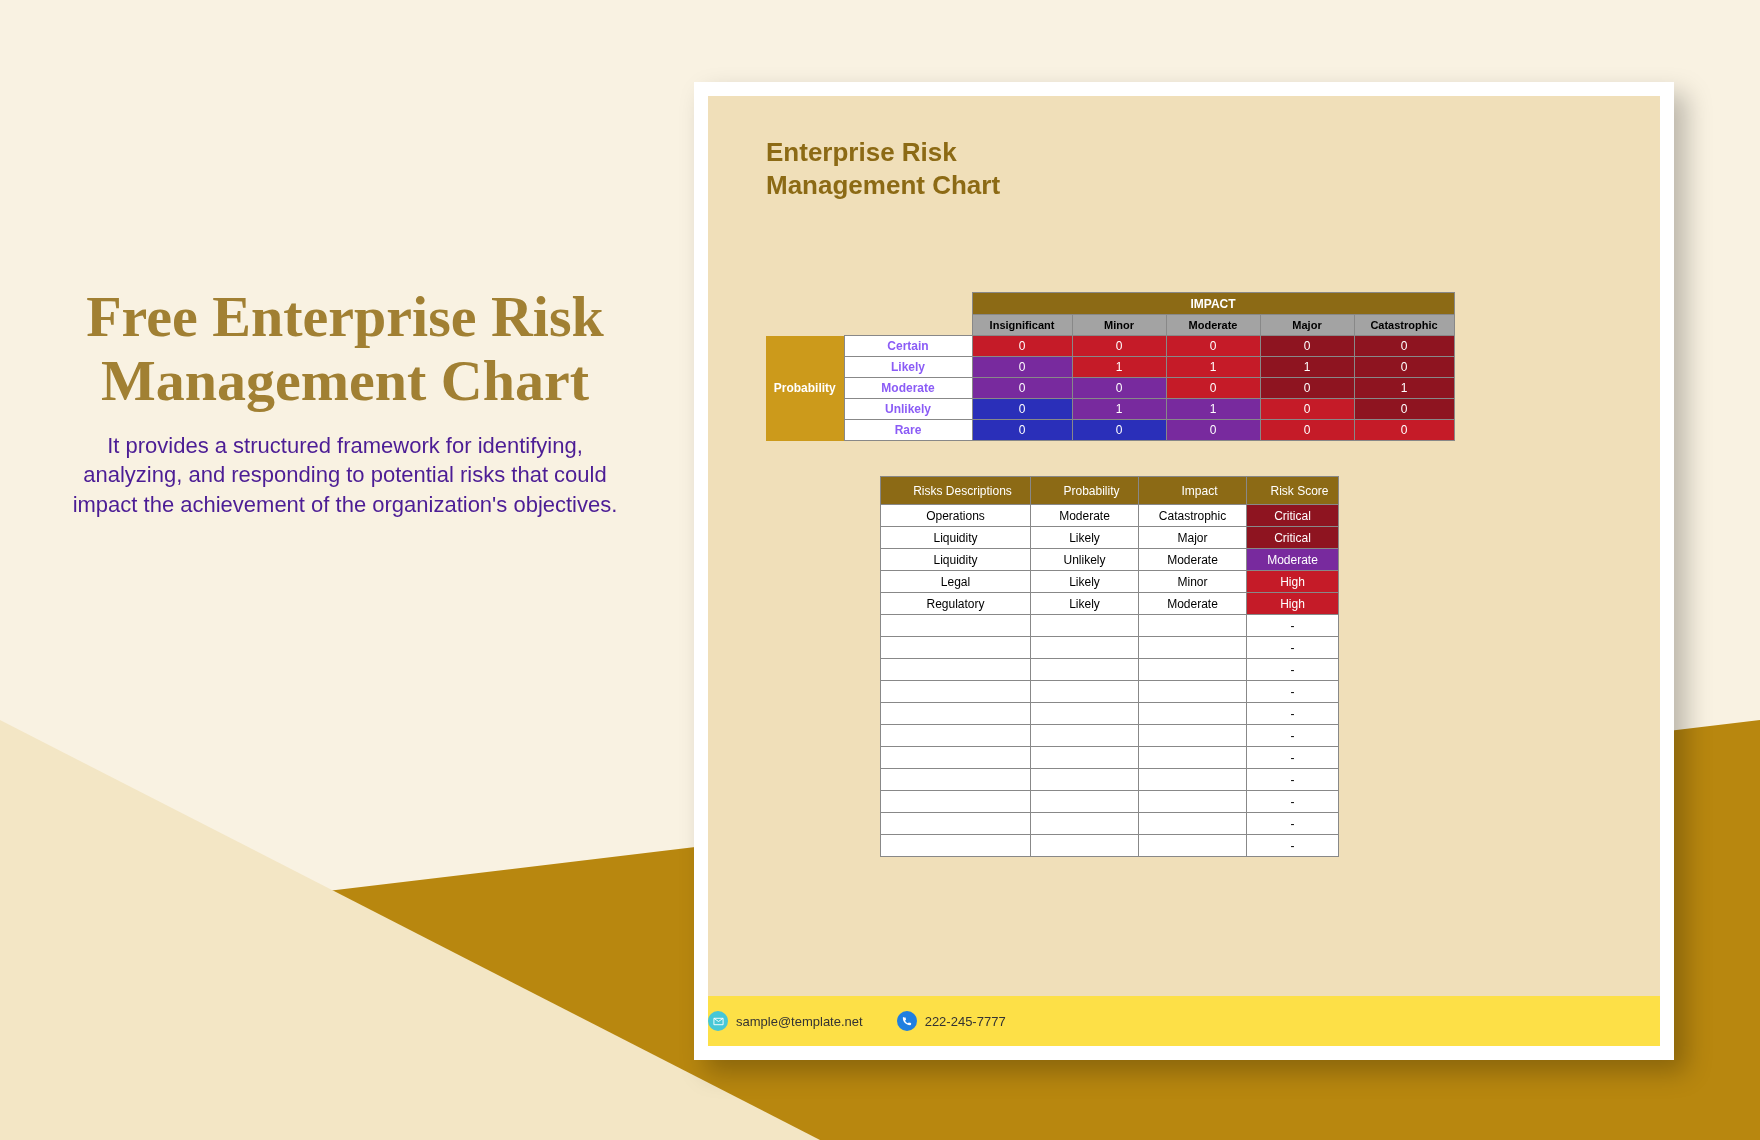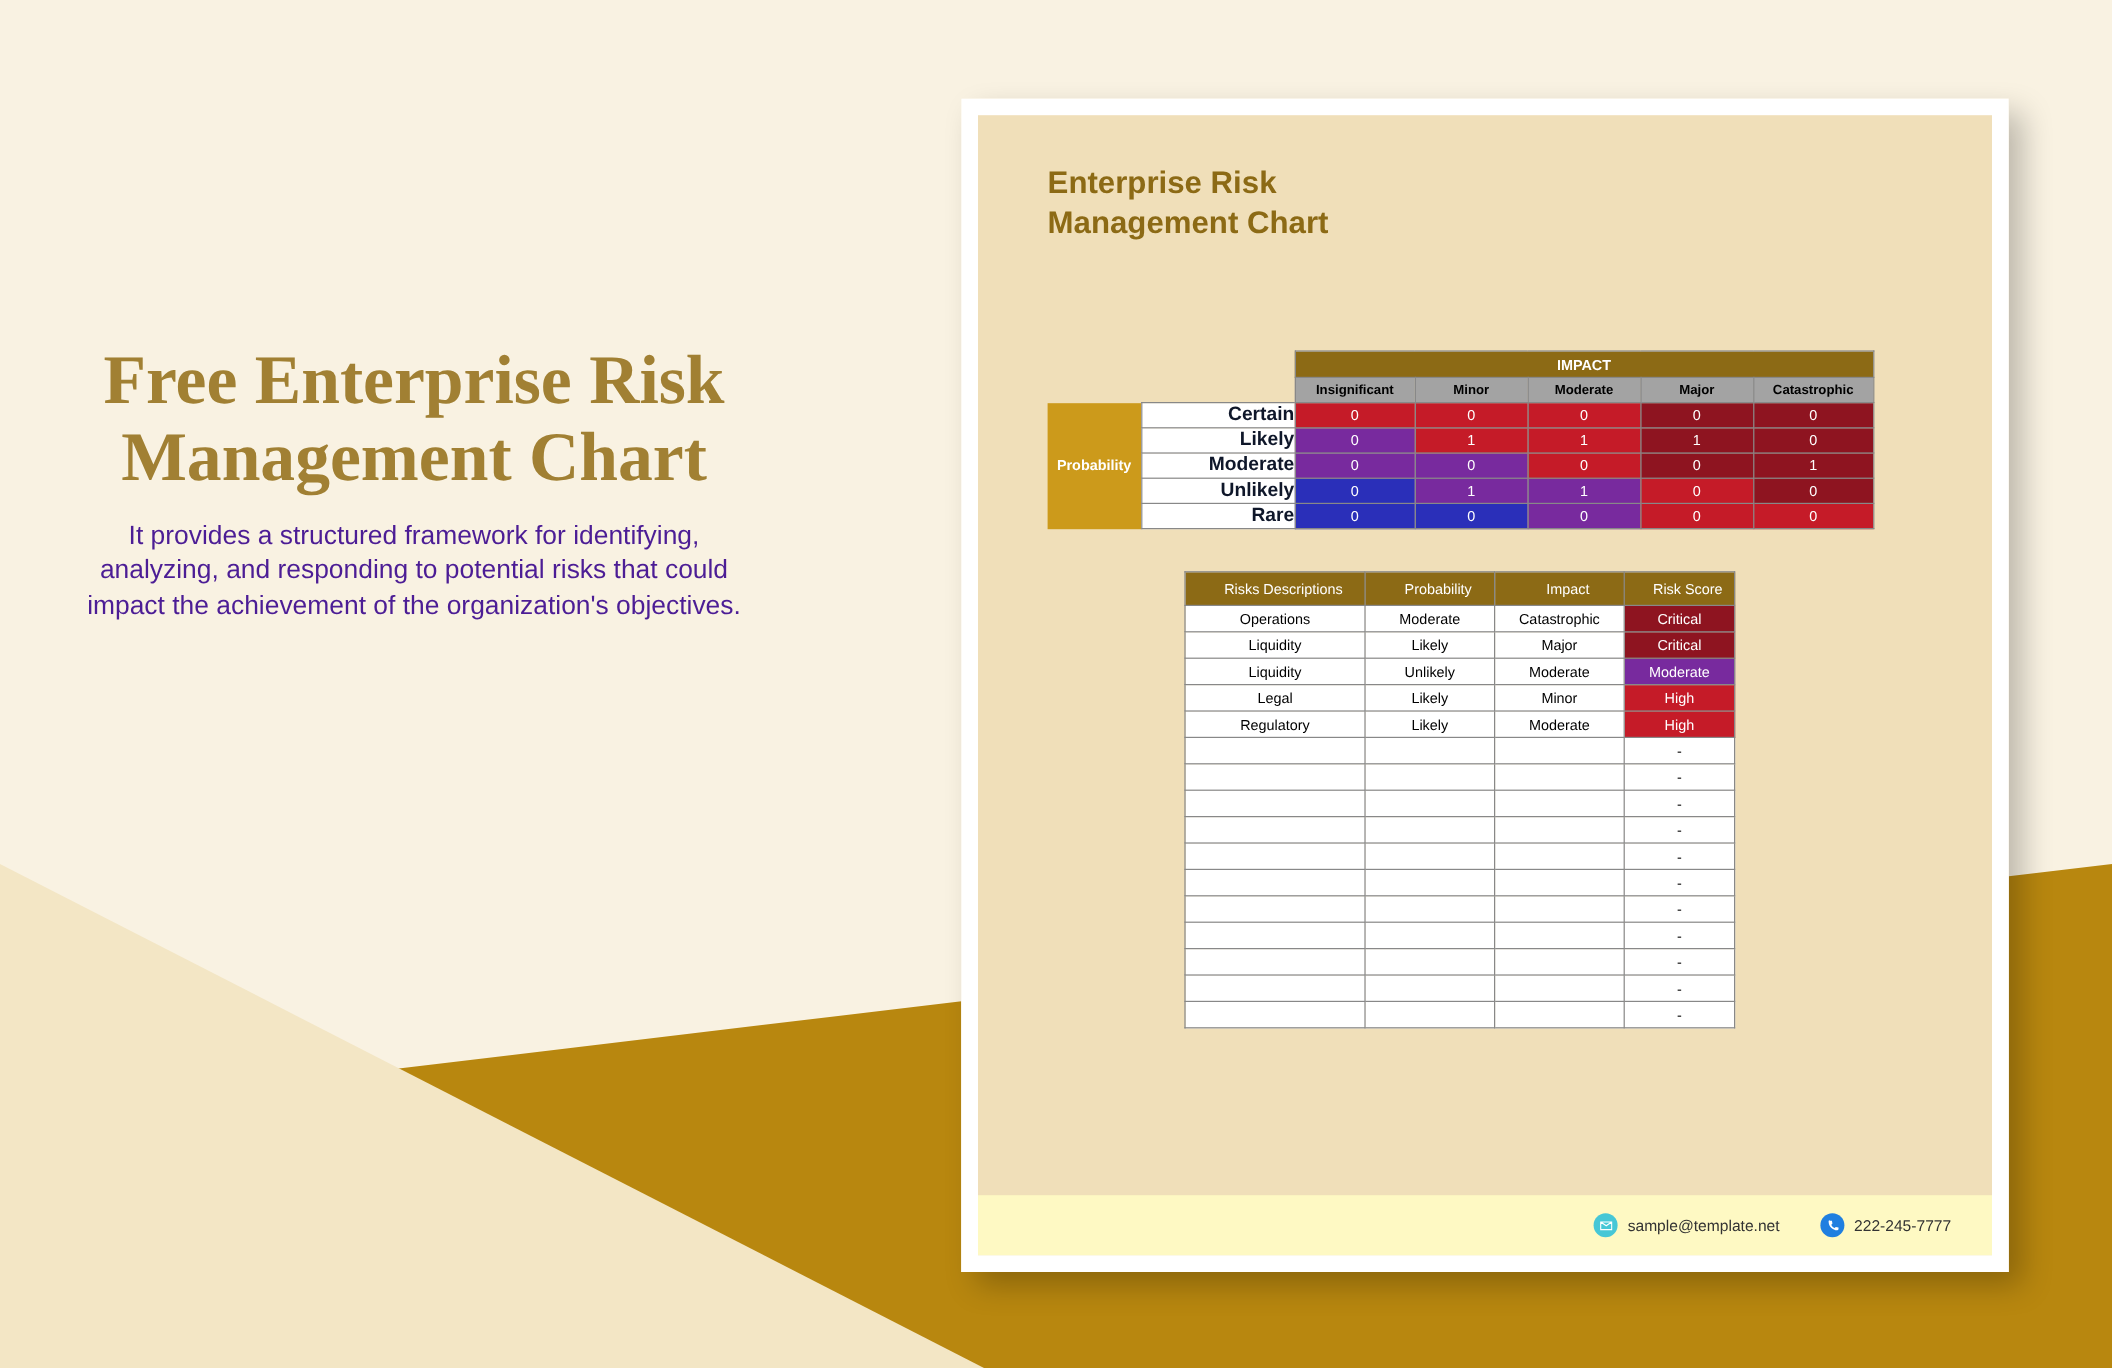--- a/index.html
+++ b/index.html
@@ -50,21 +50,21 @@
     line-height: 1.35;
     font-family: Arial, sans-serif;
     font-weight: 400;
     padding: 0 10px;
     text-align: center;
   }
   .preview-card {
     position: absolute;
     right: 86px;
     top: 82px;
-    width: 873px;
+    width: 980px;
     height: 978px;
     background: #f0dfb9;
     border: 14px solid #ffffff;
     box-shadow: 12px 12px 24px rgba(0,0,0,0.25);
   }
   .doc-title {
     position: absolute;
     left: 58px;
     top: 40px;
     font-family: Arial, sans-serif;
@@ -105,25 +105,24 @@
   .matrix .prob-label {
     background: #cc9a1b;
     color: #fff;
     font-weight: 700;
     width: 78px;
     font-size: 12px;
     border: none;
   }
   .matrix .prob-name {
     background: #fff;
-    color: #0f172a;
+    color: #8b5cf6;
     font-weight: 700;
     width: 128px;
-    font-size: 16px;
-    text-align: right;
+    font-size: 12px;
   }
   .matrix .cell-narrow { width: 94px; }
   .matrix .cell-wide { width: 100px; }
   .c-red    { background: #c51b28; }
   .c-dred   { background: #8e1420; }
   .c-purple { background: #782a9e; }
   .c-blue   { background: #2a2fb9; }
   
   .risks {
     position: absolute;
@@ -154,23 +153,22 @@
   .score-moderate { background: #782a9e !important; color: #fff !important; }
   .score-high     { background: #c51b28 !important; color: #fff !important; }
   .score-low      { background: #2a2fb9 !important; color: #fff !important; }
   
   .footer-bar {
     position: absolute;
     left: 0;
     bottom: 0;
     width: 100%;
     height: 50px;
-    background: #fef9c3;
+    background: #fde047;
     display: flex;
-    justify-content: flex-end;
     align-items: center;
     gap: 34px;
     padding-right: 34px;
     font-family: Arial, sans-serif;
     font-size: 13px;
     color: #333;
   }
   .footer-item { display: flex; align-items: center; gap: 8px; }
   .icon-email {
     width: 20px; height: 20px; border-radius: 50%;

